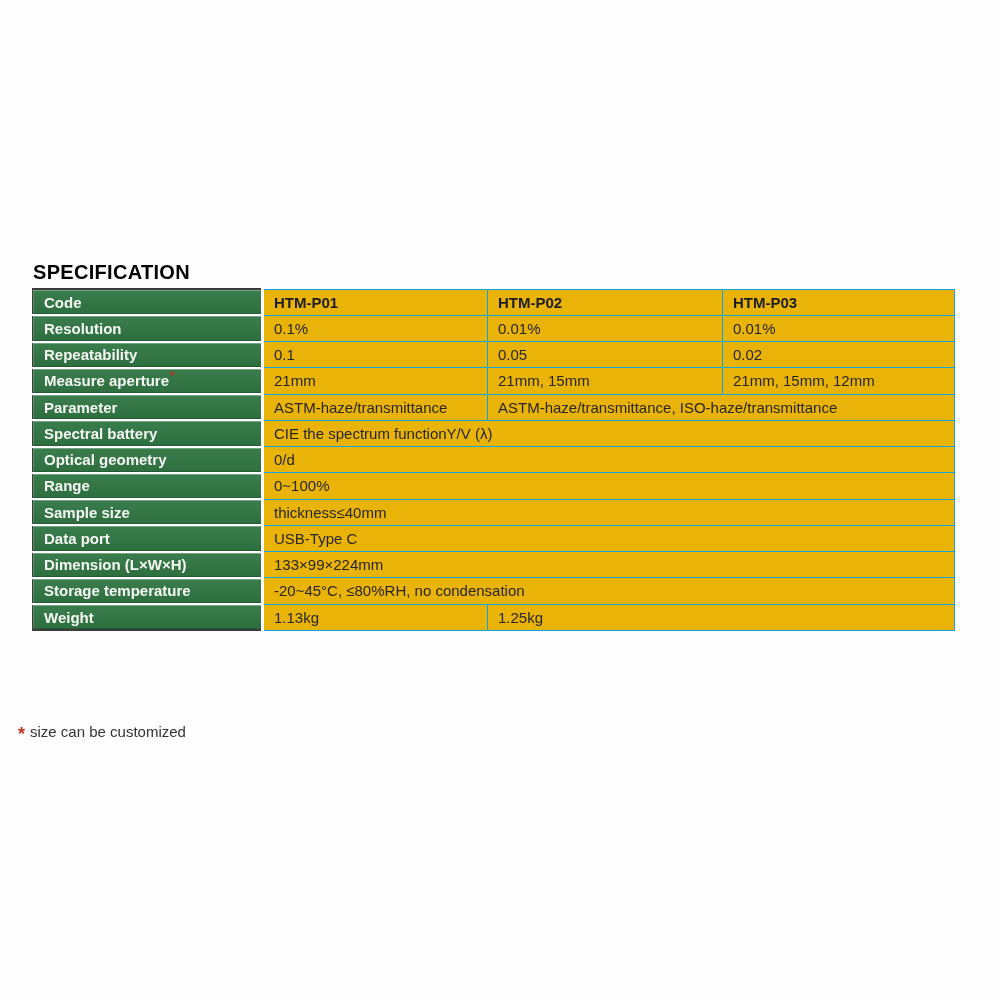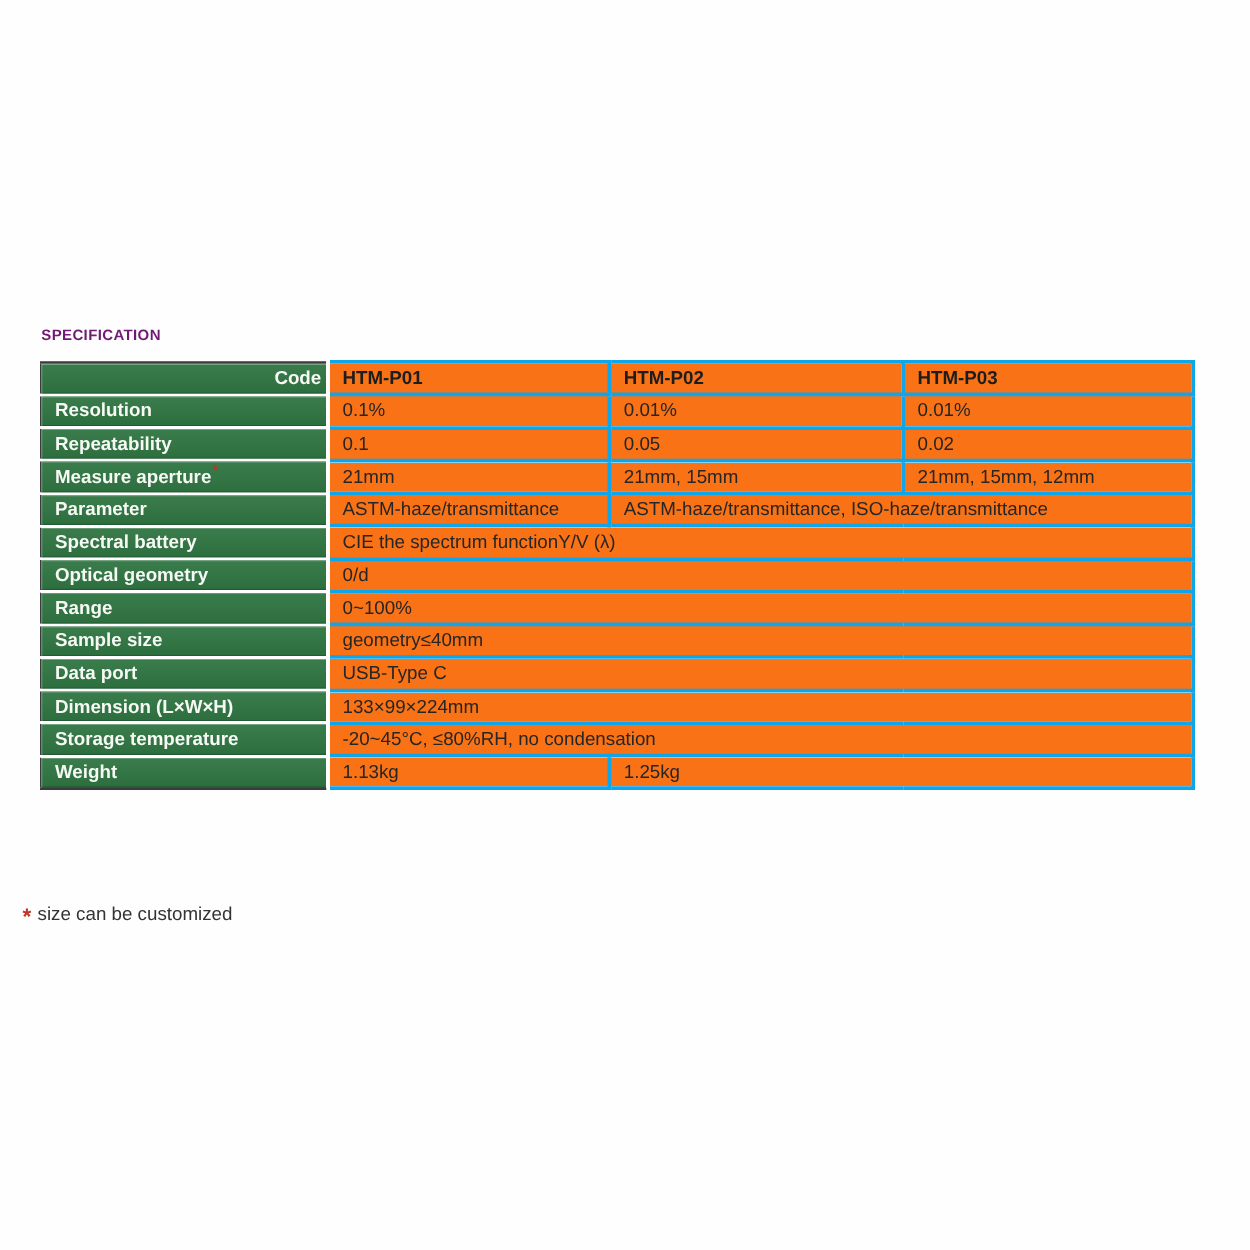--- a/index.html
+++ b/index.html
@@ -4,43 +4,43 @@
 <style>
   html,body{margin:0;padding:0;}
   body{
     width:1000px;height:1000px;background:#ffffff;
     font-family:"Liberation Sans", sans-serif;
     position:relative;overflow:hidden;
   }
   .canvas{position:absolute;inset:0;background:#fefefe;}
   .page-title{
     position:absolute;left:33px;top:261px;
-    font-size:12px;font-weight:bold;color:#701a75;letter-spacing:.3px;
+    font-size:20px;font-weight:bold;color:#000000;letter-spacing:.3px;
   }
   table.spec{
     position:absolute;left:32px;top:288px;
     border-collapse:collapse;table-layout:fixed;
     width:922px;
   }
   table.spec tr{height:26.25px;}
   td{vertical-align:middle;overflow:hidden;white-space:nowrap;}
   td.label{
     background:linear-gradient(180deg,#3a7d4c 0%,#2d6e3f 100%);
     color:#f6f9f4;font-weight:bold;font-size:15px;
     padding:0 4px 0 11px;
     border-top:2px solid #ffffff;border-bottom:2px solid #ffffff;
     border-left:1px solid #3b3b3b;border-right:3px solid #ffffff;
     box-shadow:inset 0 1px 0 rgba(255,255,255,.30), inset 1px 0 0 rgba(255,255,255,.18), inset 0 -1px 0 rgba(0,0,0,.18);
   }
-  tr.first td.label{border-top:2px solid #3b3b3b;text-align:right;}
+  tr.first td.label{border-top:2px solid #3b3b3b;}
   tr.last  td.label{border-bottom:2px solid #3b3b3b;}
   td.data{
-    background:#f97316;color:#262626;font-size:15px;
+    background:#eab308;color:#262626;font-size:15px;
     padding:0 4px 0 10px;
-    border:3px solid #0ea5e9;
+    border:1px solid #0ea5e9;
   }
   td.data.hdr{font-weight:bold;color:#1d1d1d;}
   .red-star{color:#c03427;font-weight:bold;}
   sup.red-star{font-size:12px;line-height:0;margin-left:1px;}
   .footnote{
     position:absolute;left:18px;top:723px;
     font-size:15px;color:#333333;
   }
   .footnote .red-star{font-size:18px;vertical-align:-3px;margin-right:5px;}
 </style>
@@ -95,21 +95,21 @@
         <tr>
           <td class="label"><span>Optical geometry</span></td>
           <td class="data" colspan="3">0/d</td>
         </tr>
         <tr>
           <td class="label"><span>Range</span></td>
           <td class="data" colspan="3">0~100%</td>
         </tr>
         <tr>
           <td class="label"><span>Sample size</span></td>
-          <td class="data" colspan="3">geometry≤40mm</td>
+          <td class="data" colspan="3">thickness≤40mm</td>
         </tr>
         <tr>
           <td class="label"><span>Data port</span></td>
           <td class="data" colspan="3">USB-Type C</td>
         </tr>
         <tr>
           <td class="label"><span>Dimension (L×W×H)</span></td>
           <td class="data" colspan="3">133×99×224mm</td>
         </tr>
         <tr>

